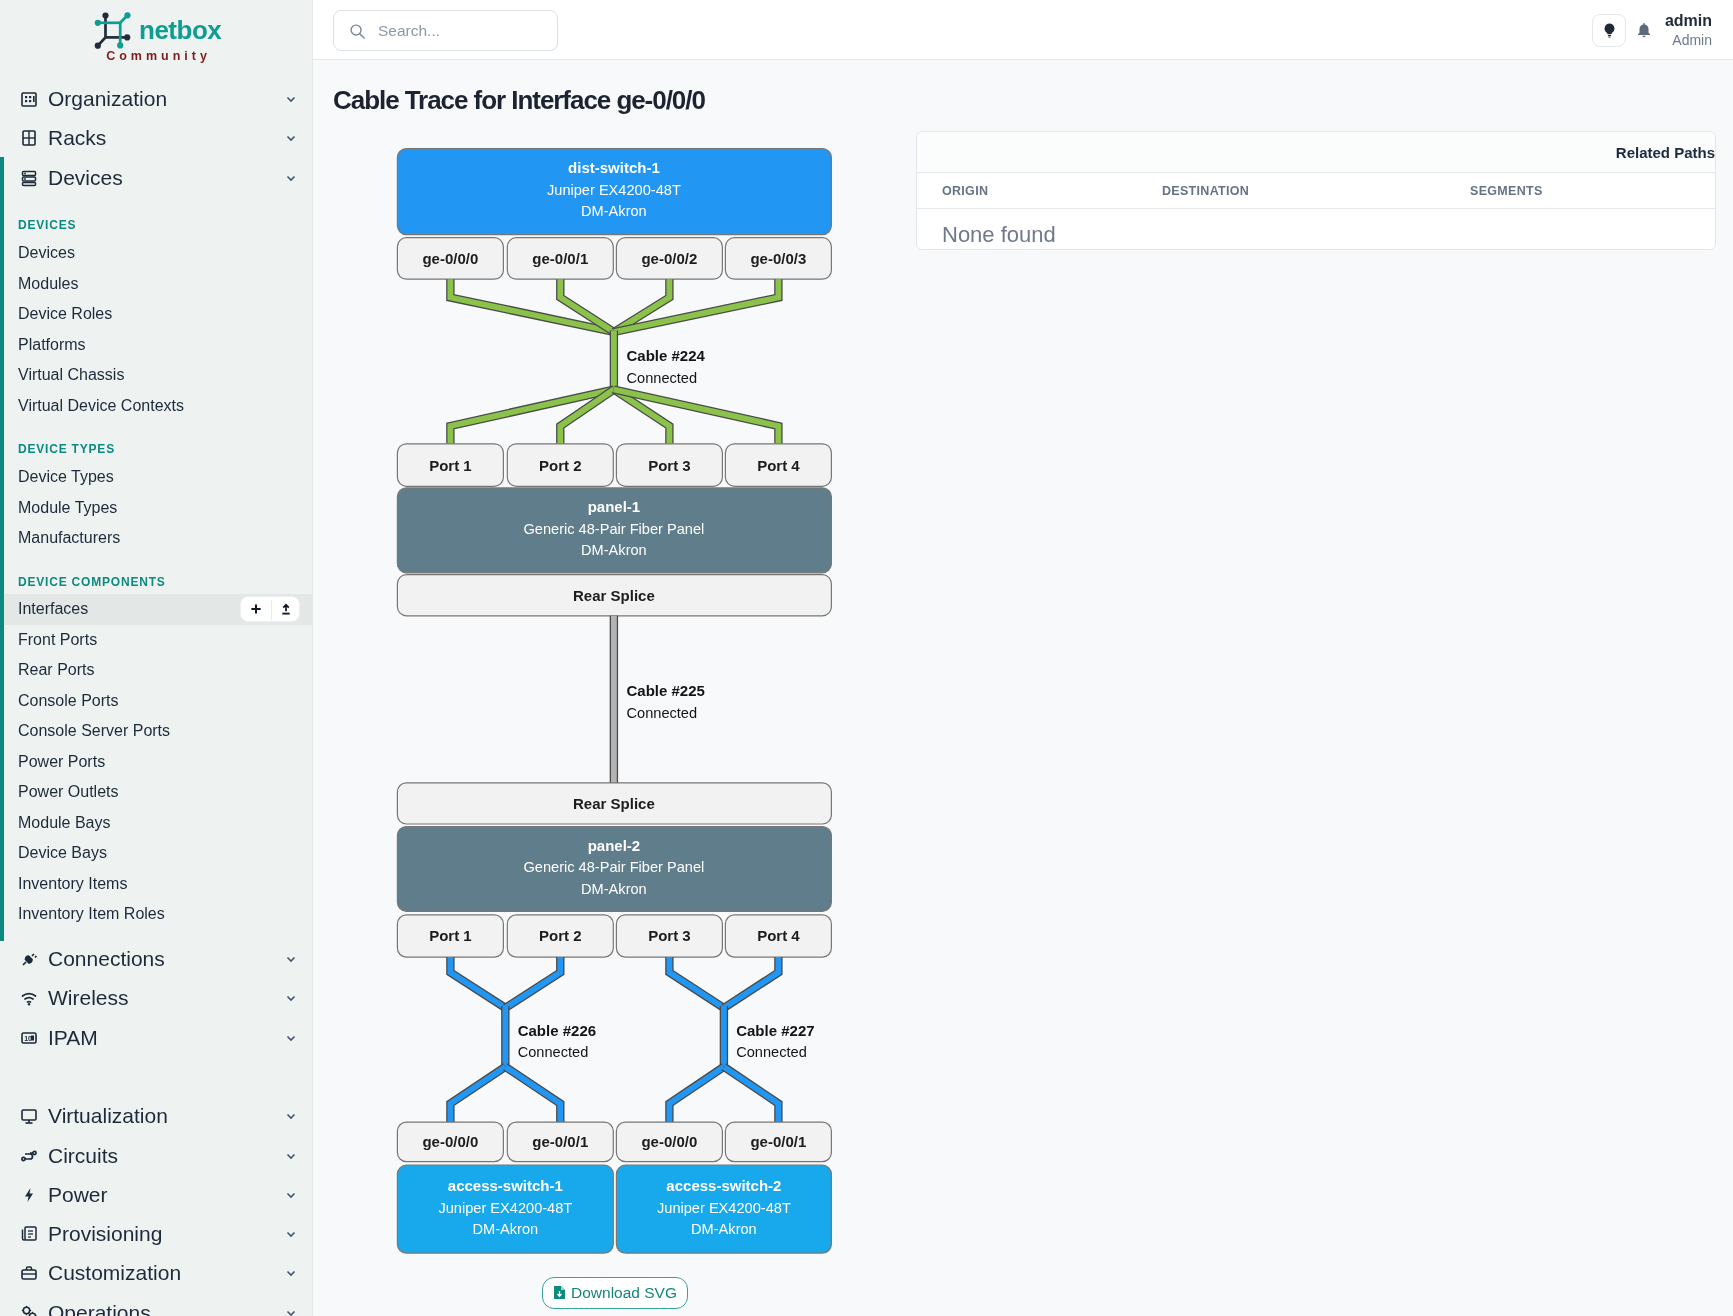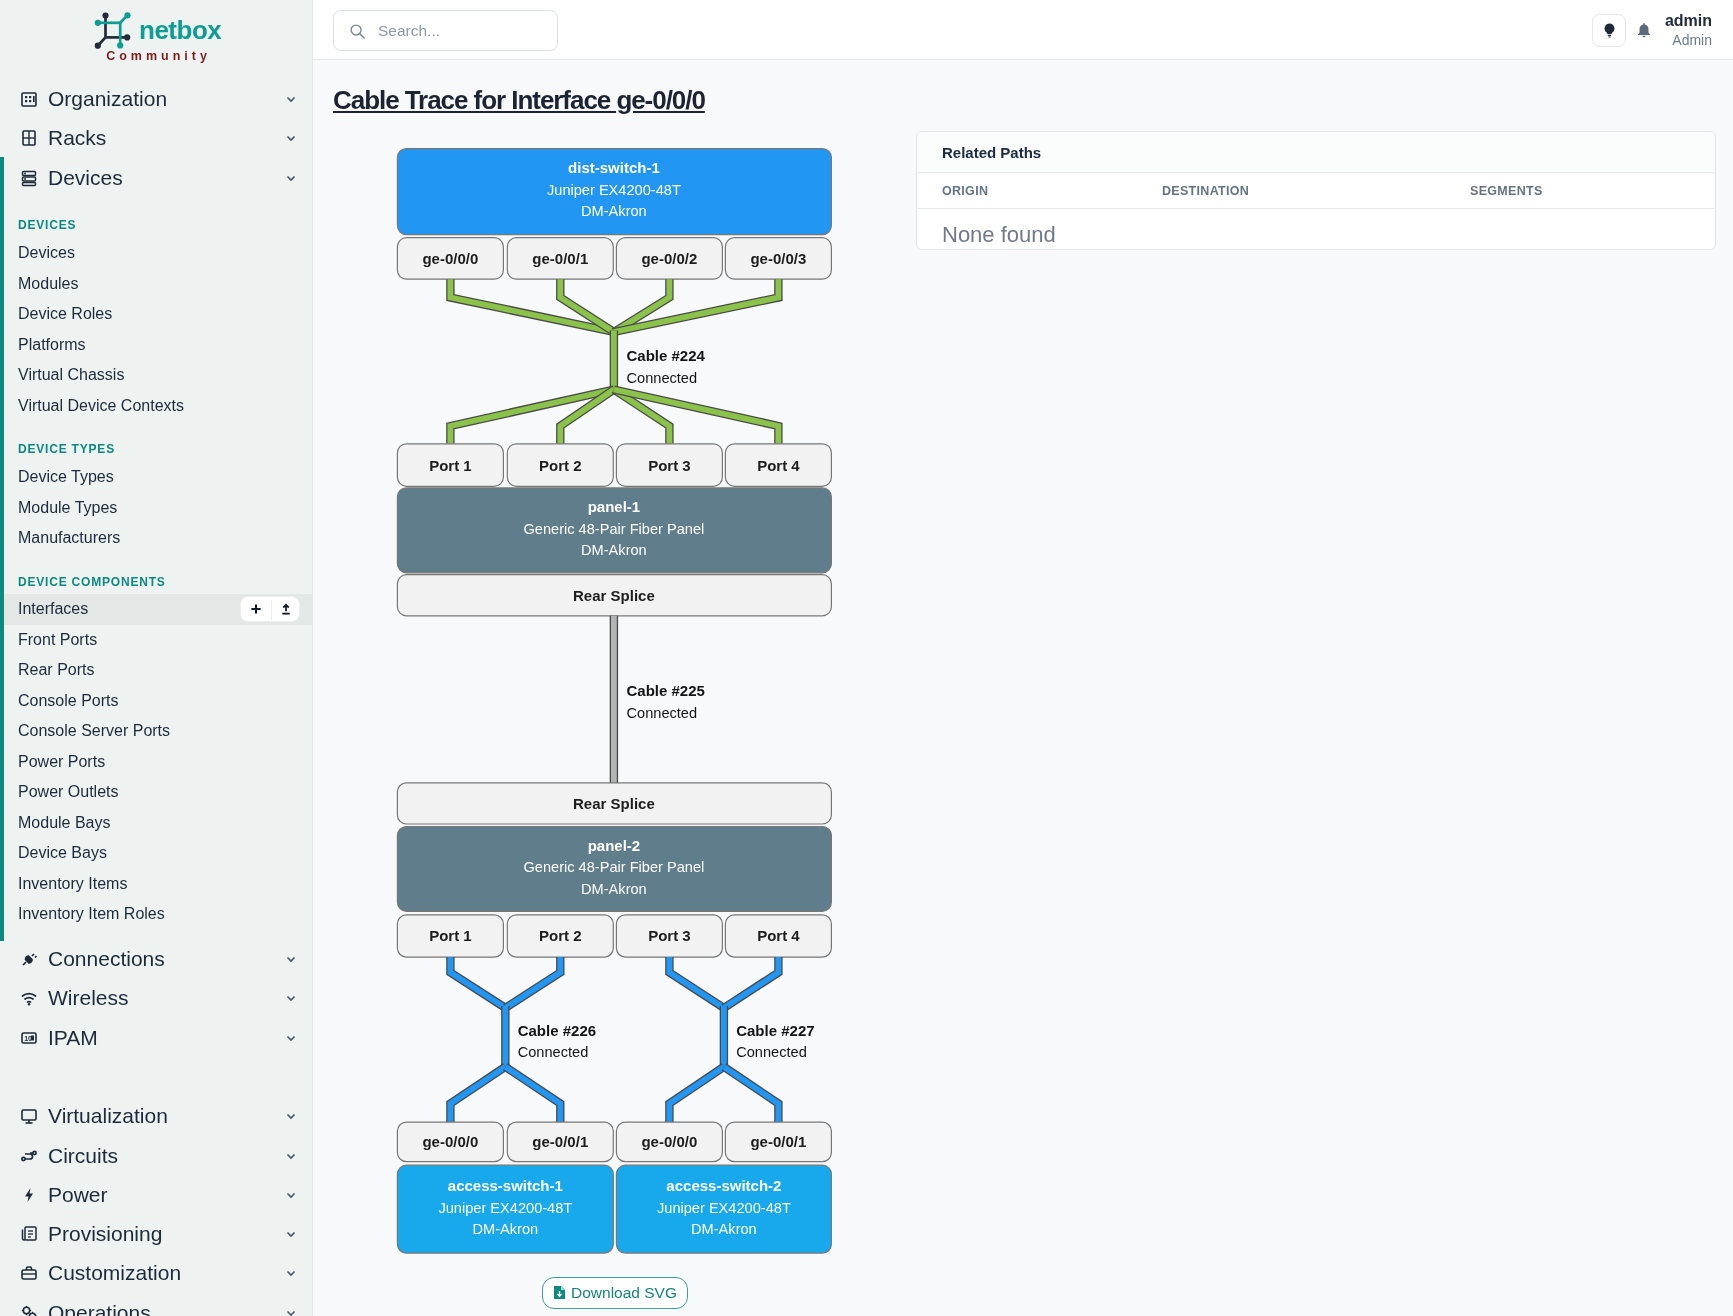--- a/index.html
+++ b/index.html
@@ -20,24 +20,24 @@
 .search { position:absolute; left:20px; top:10px; width:225px; height:41px; border:1px solid #dbe0e6; border-radius:8px; background:#fff; }
 .search .mag { position:absolute; left:15px; top:12px; width:17px; height:17px; color:#7c8797; }
 .search .ph { position:absolute; left:44px; top:11px; font-size:15.5px; color:#8d99a7; }
 .bulbbtn { position:absolute; right:107px; top:14px; width:34px; height:33px; border:1px solid #e4e8eb; border-radius:8px; background:#fff; }
 .bell { position:absolute; right:80px; top:21px; width:18px; height:19px; color:#5b6b7c; }
 .userbox { position:absolute; right:21px; top:12px; text-align:right; }
 .userbox .u1 { font-size:16px; font-weight:700; color:#222c3c; }
 .userbox .u2 { font-size:14px; color:#6c7a89; margin-top:2px; }
 
 .content { position:absolute; left:313px; top:60px; width:1420px; height:1255px; background:#f8f9fa; }
-h1.title { position:absolute; left:20px; top:25px; font-size:26px; letter-spacing:-1.05px; font-weight:700; color:#1c2433;text-decoration:underline; }
+h1.title { position:absolute; left:20px; top:25px; font-size:26px; letter-spacing:-1.05px; font-weight:700; color:#1c2433; }
 .tracesvg { position:absolute; left:67px; top:80px; }
 .dlbtn { position:absolute; left:229px; top:1217px; width:146px; height:32px; background:#fff; border:1.5px solid #3aa198; border-radius:12px; color:#15857b; font-size:15.5px; text-align:center; line-height:29px; }
-.card { position:absolute; left:603px; top:71px; width:800px; height:119px; background:#fff; border:1px solid #e4e7ea; border-radius:6px; }
+.card { position:absolute; left:603px; top:71px; width:800px; height:119px; background:#fff; border:1px solid #e4e7ea; border-radius:6px;text-align:right; }
 .card .chdr { height:41px; border-bottom:1px solid #e8ebee; line-height:41px; padding-left:25px; font-size:15px; font-weight:700; color:#1b2a41; background:#fbfcfc; border-radius:6px 6px 0 0; }
 .thr { position:absolute; top:41px; left:0; width:100%; height:36px; border-bottom:1px solid #e8ebee; }
 .th { position:absolute; top:11px; font-size:12.5px; color:#667382; font-weight:700; letter-spacing:.3px; }
 .nonefound { position:absolute; left:25px; top:90px; font-size:22px; color:#70798a; }
 </style>
 </head>
 <body>
 
 <div class="sidebar">
   <div class="accent"></div>

